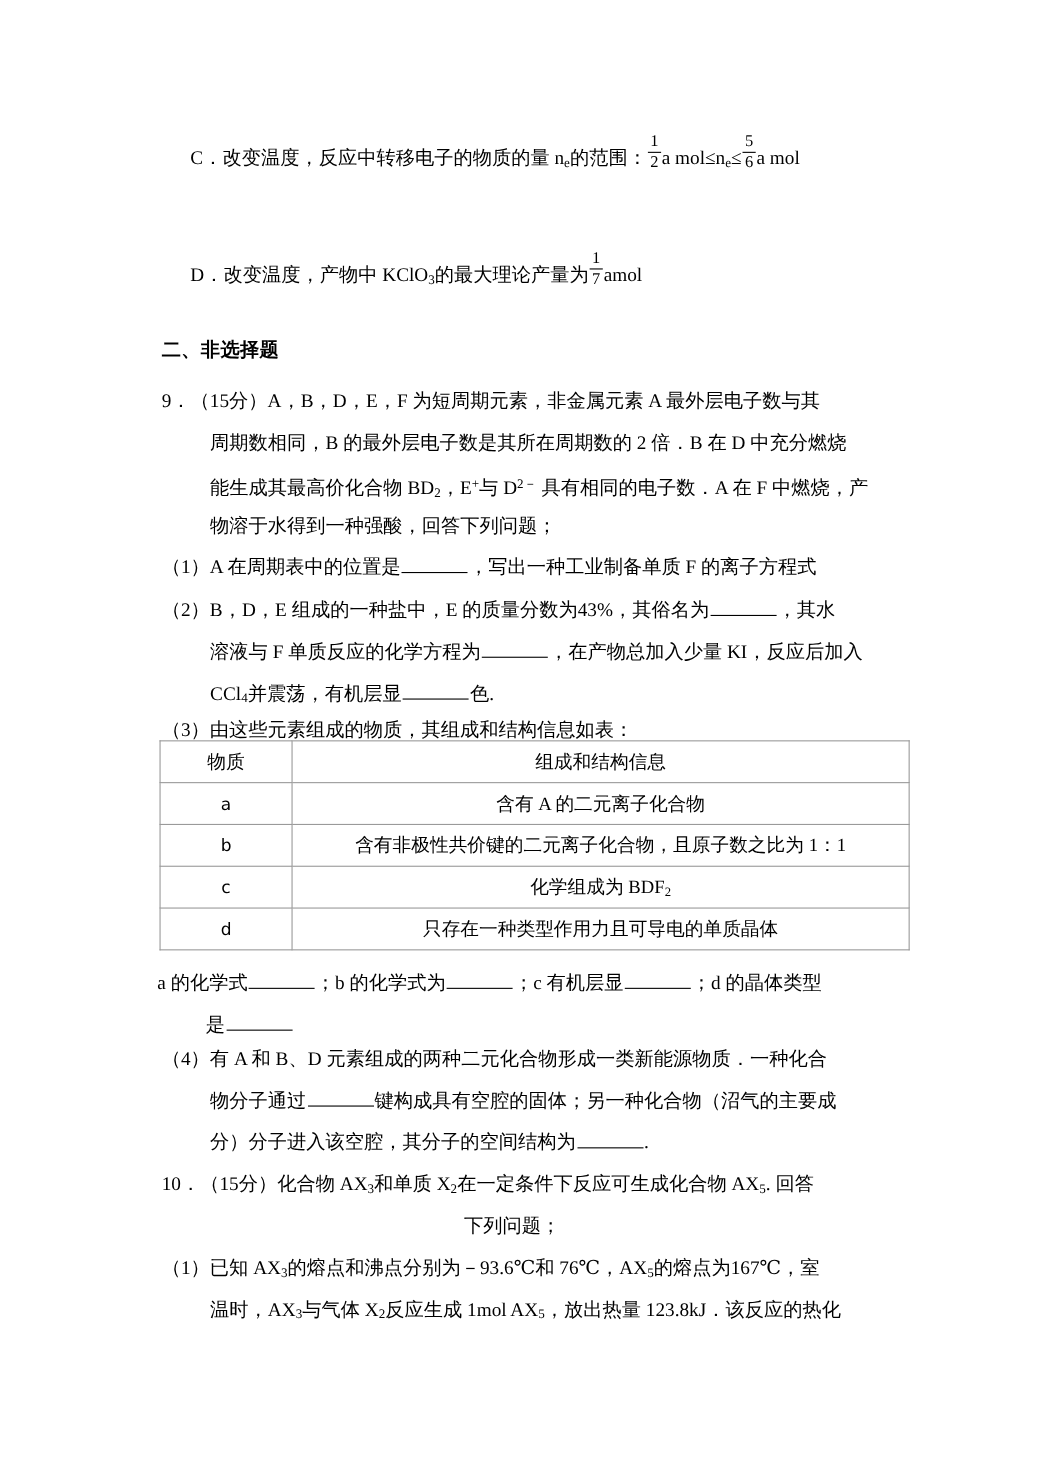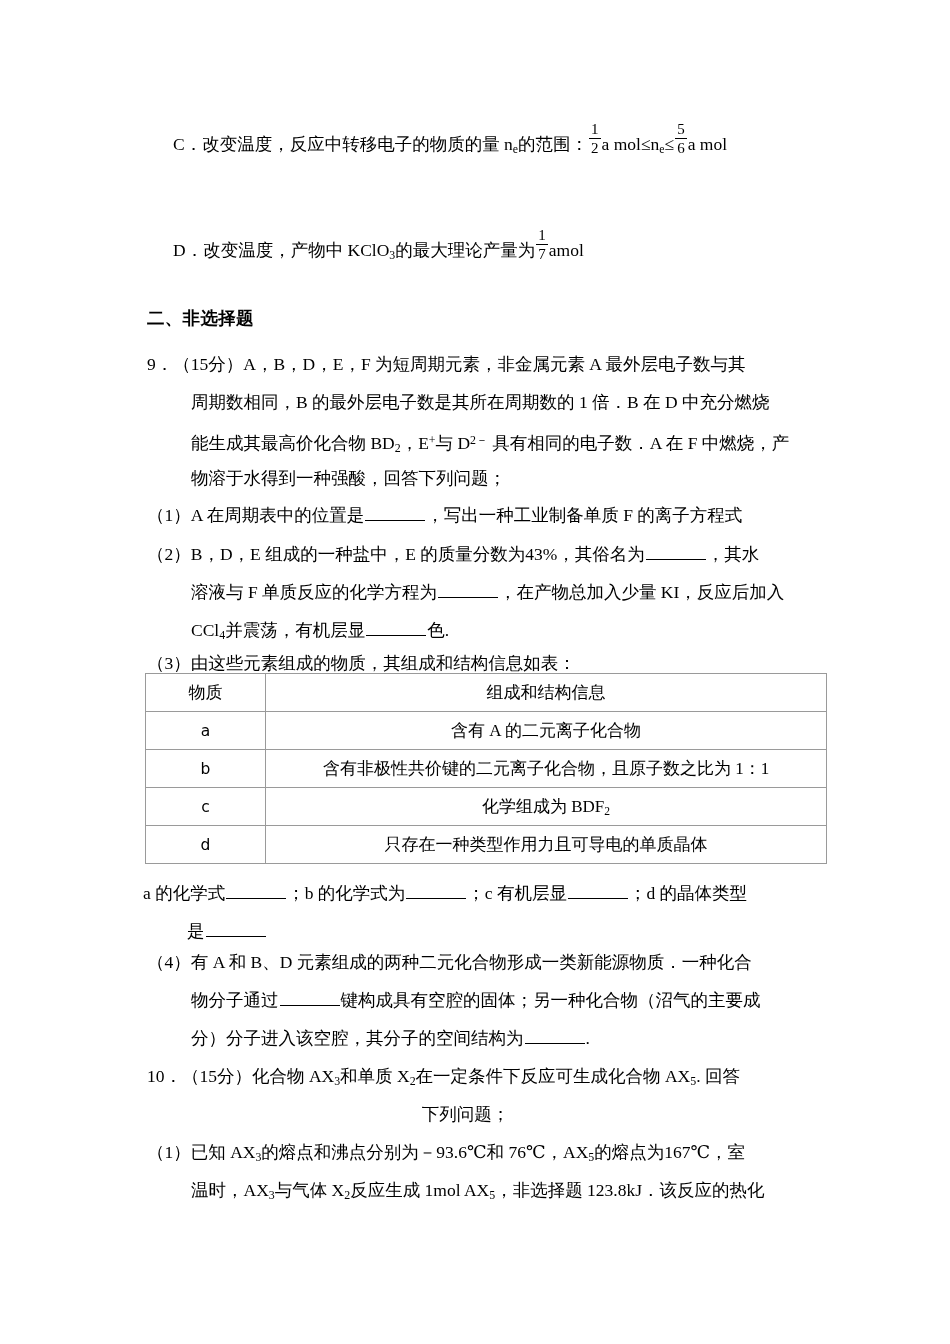--- a/index.html
+++ b/index.html
@@ -149,21 +149,21 @@
   </div>
 
   <div class="opt-row" style="left:173px; top:230px;">
     <span class="opt-label">D．</span><span>改变温度，产物中 KClO</span><sub>3</sub><span>的最大理论产量为</span><span class="frac"><span class="num">1</span><span class="den">7</span></span><span>amol</span>
   </div>
 
   <div class="section-head">二、非选择题</div>
 
   <div class="q-block" style="left:147px; top:345px;">
     <div class="q-line"><span>9．</span><span>（15分）</span><span>A，B，D，E，F 为短周期元素，非金属元素 A 最外层电子数与其</span></div>
-    <div class="q-line indent">周期数相同，B 的最外层电子数是其所在周期数的 1 倍．B 在 D 中充分燃烧</div>
+    <div class="q-line indent">周期数相同，B 的最外层电子数是其所在周期数的 2 倍．B 在 D 中充分燃烧</div>
     <div class="q-line indent"><span>能生成其最高价化合物 BD</span><sub>2</sub><span>，E</span><sup>+</sup><span>与 D</span><sup>2－</sup><span> 具有相同的电子数．A 在 F 中燃烧，产</span></div>
     <div class="q-line indent">物溶于水得到一种强酸，回答下列问题；</div>
   </div>
 
   <div class="q-block" style="left:147px; top:496px;">
     <div class="q-line"><span>（1）</span><span>A 在周期表中的位置是</span><span class="blank"></span><span>，写出一种工业制备单质 F 的离子方程式</span></div>
   </div>
 
   <div class="q-block" style="left:147px; top:535px;">
     <div class="q-line"><span>（2）</span><span>B，D，E 组成的一种盐中，E 的质量分数为43%，其俗名为</span><span class="blank"></span><span>，其水</span></div>
@@ -211,18 +211,18 @@
     <div class="q-line indent"><span>分）分子进入该空腔，其分子的空间结构为</span><span class="blank"></span><span>.</span></div>
   </div>
 
   <div class="q-block" style="left:147px; top:1057px;text-align:center;">
     <div class="q-line"><span>10．</span><span>（15分）</span><span>化合物 AX</span><sub>3</sub><span>和单质 X</span><sub>2</sub><span>在一定条件下反应可生成化合物 AX</span><sub>5</sub><span>. 回答</span></div>
     <div class="q-line indent">下列问题；</div>
   </div>
 
   <div class="q-block" style="left:147px; top:1133px;">
     <div class="q-line"><span>（1）</span><span>已知 AX</span><sub>3</sub><span>的熔点和沸点分别为－93.6℃和 76℃，AX</span><sub>5</sub><span>的熔点为167℃，室</span></div>
-    <div class="q-line indent"><span>温时，AX</span><sub>3</sub><span>与气体 X</span><sub>2</sub><span>反应生成 1mol AX</span><sub>5</sub><span>，非选择题 123.8kJ．该反应的热化</span></div>
+    <div class="q-line indent"><span>温时，AX</span><sub>3</sub><span>与气体 X</span><sub>2</sub><span>反应生成 1mol AX</span><sub>5</sub><span>，放出热量 123.8kJ．该反应的热化</span></div>
   </div>
 
   <div class="footer">第 3 页 ｜ 共 6 页</div>
 
 </div>
 
 </body></html>

